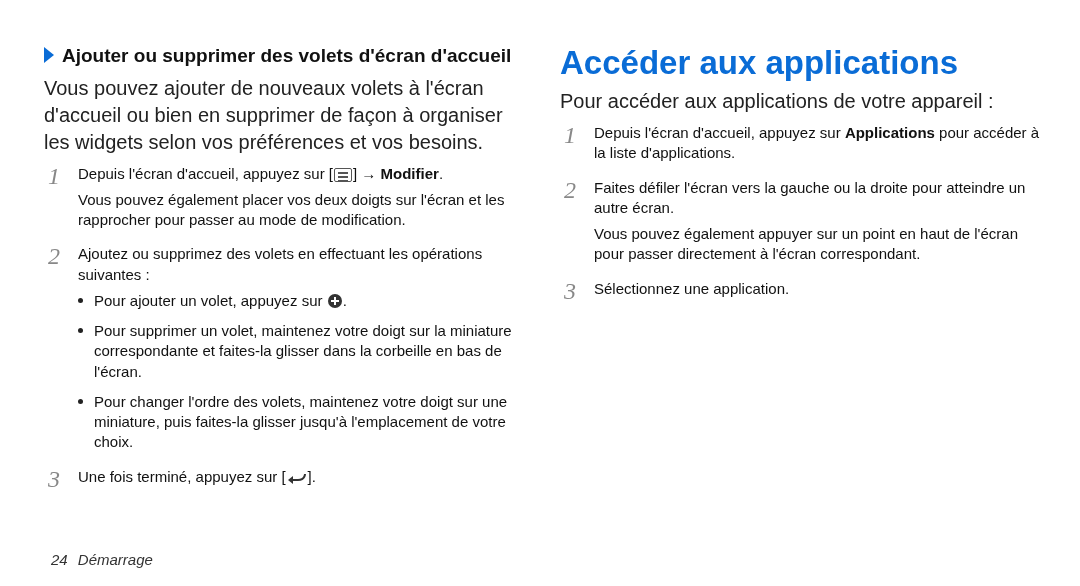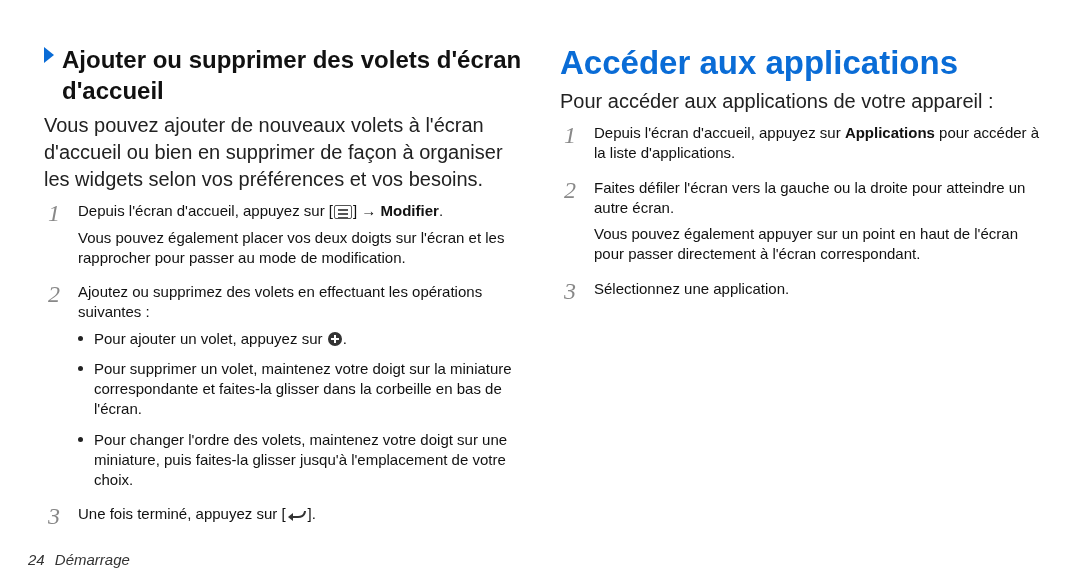--- a/index.html
+++ b/index.html
@@ -22,21 +22,21 @@
     display: flex;
     gap: 36px;
   }
   .col {
     flex: 1 1 0;
     min-width: 0;
   }
   .sub-heading {
     position: relative;
     font-weight: 700;
-    font-size: 24px;
+    font-size: 19px;
     line-height: 1.3;
     margin: 0 0 6px 0;
     padding-left: 18px;
     color: #111;
   }
   .sub-heading::before {
     content: "";
     position: absolute;
     left: 0;
     top: 3px;
@@ -150,21 +150,21 @@
     top: 3px; bottom: 3px; left: 6px; width: 2px;
   }
   .back-icon {
     display: inline-block;
     vertical-align: middle;
     margin: 0 1px;
   }
   .back-icon svg { display: block; }
   .footer {
     position: absolute;
-    left: 28px;
+    left: 51px;
     bottom: 18px;
     font-style: italic;
     font-size: 15px;
     color: #333;
   }
   .footer .pg {
     font-style: italic;
     color: #333;
     margin-right: 6px;
   }

